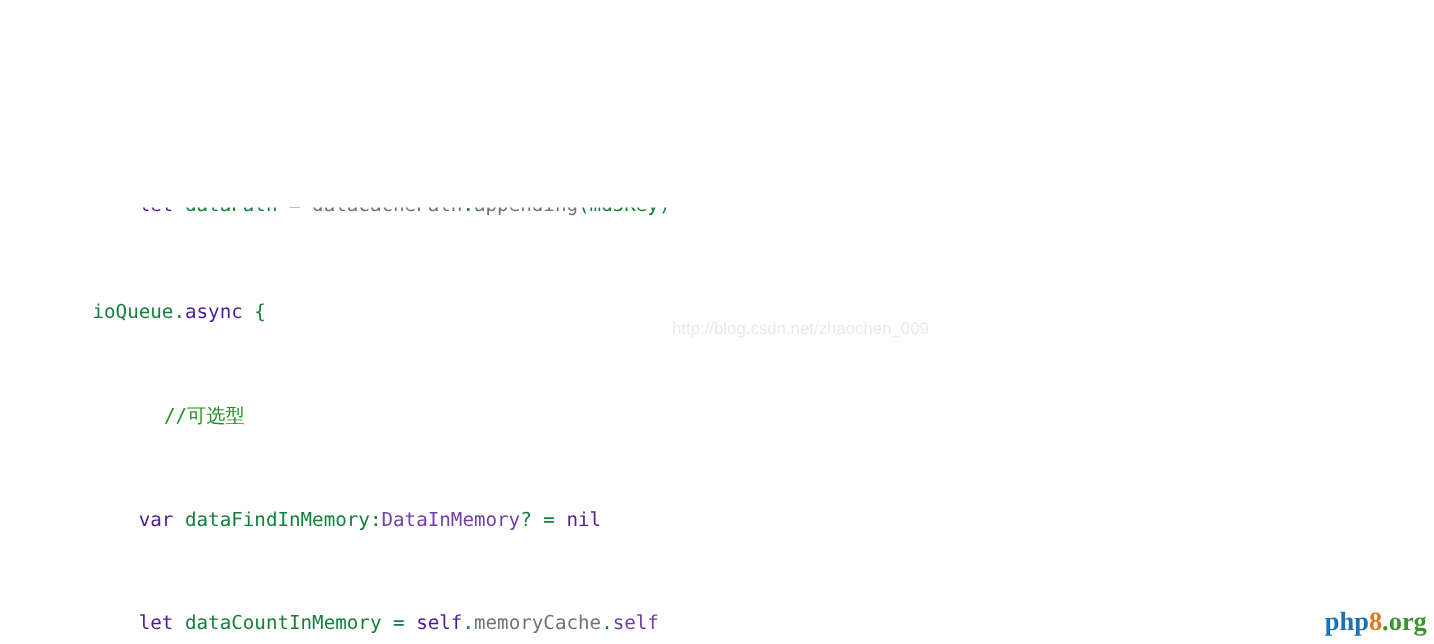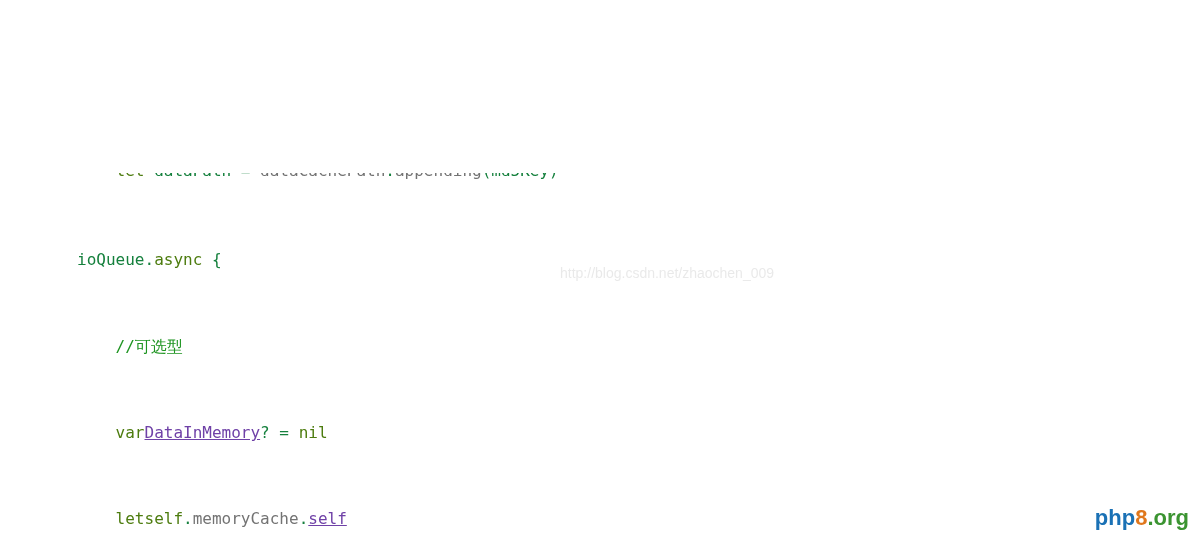--- a/index.html
+++ b/index.html
@@ -20,41 +20,41 @@
       position: relative;
     }
     .line {
       position: relative;
       padding-left: 0;
       height: 21.5px;
       display: flex;
       align-items: center;
     }
     
-    .kw { color: #4d7c0f; font-weight: 500; }
-    .type { color: #6f41a7; text-decoration: underline; }
+    .kw { color: #4c1d95; font-weight: 500; }
+    .type { color: #6f41a7; }
     .method { color: #737373; }
-    .comment { color: #1e9421; }
+    .comment { color: #1e9421; margin-left: 21px; }
     .normal { color: #15803d; }
     .watermark {
       position: absolute;
       top: 264px;
       left: 560px;
       color: #d8d8d8;
       font-family: Arial, sans-serif;
       font-size: 14px;
       opacity: 0.55;
       z-index: 0;
       pointer-events: none;
     }
     .footer-logo {
       position: absolute;
       right: 6px;
       bottom: 4px;
-      font-family: Liberation Sans, sans-serif;
+      font-family: Liberation Serif, serif;
       font-weight: bold;
       font-size: 22px;
       z-index: 10;
     }
     .footer-logo .p1 { color: #1a71b5; }
     .footer-logo .p2 { color: #e0771c; }
     .footer-logo .p3 { color: #3b9431; }
   </style>
 </head>
 <body>
@@ -67,23 +67,23 @@
   <div class="line" style="height:12px; overflow:hidden;">
     <span style="position:relative; top:-8px;">
     <span class="normal">        </span><span class="kw">let</span><span class="normal"> dataPath = </span><span class="method">dataCachePath</span><span class="normal">.</span><span class="method">appending</span><span class="normal">(md5Key)</span>
     </span>
   </div>
 
   <div class="line"><span class="normal">        ioQueue.</span><span class="kw">async</span><span class="normal"> {</span></div>
 
   <div class="line"><span class="normal">            </span><span class="comment">//可选型</span></div>
 
-  <div class="line"><span class="normal">            </span><span class="kw">var</span><span class="type">DataInMemory</span><span class="normal">? = </span><span class="kw">nil</span></div>
+  <div class="line"><span class="normal">            </span><span class="kw">var</span><span class="normal"> dataFindInMemory:</span><span class="type">DataInMemory</span><span class="normal">? = </span><span class="kw">nil</span></div>
 
-  <div class="line"><span class="normal">            </span><span class="kw">let</span><span class="kw">self</span><span class="normal">.</span><span class="method">memoryCache</span><span class="normal">.</span><span class="type">self</span></div>
+  <div class="line"><span class="normal">            </span><span class="kw">let</span><span class="normal"> dataCountInMemory = </span><span class="kw">self</span><span class="normal">.</span><span class="method">memoryCache</span><span class="normal">.</span><span class="type">self</span></div>
 
   
 
   
 
   
 
   
 
   

